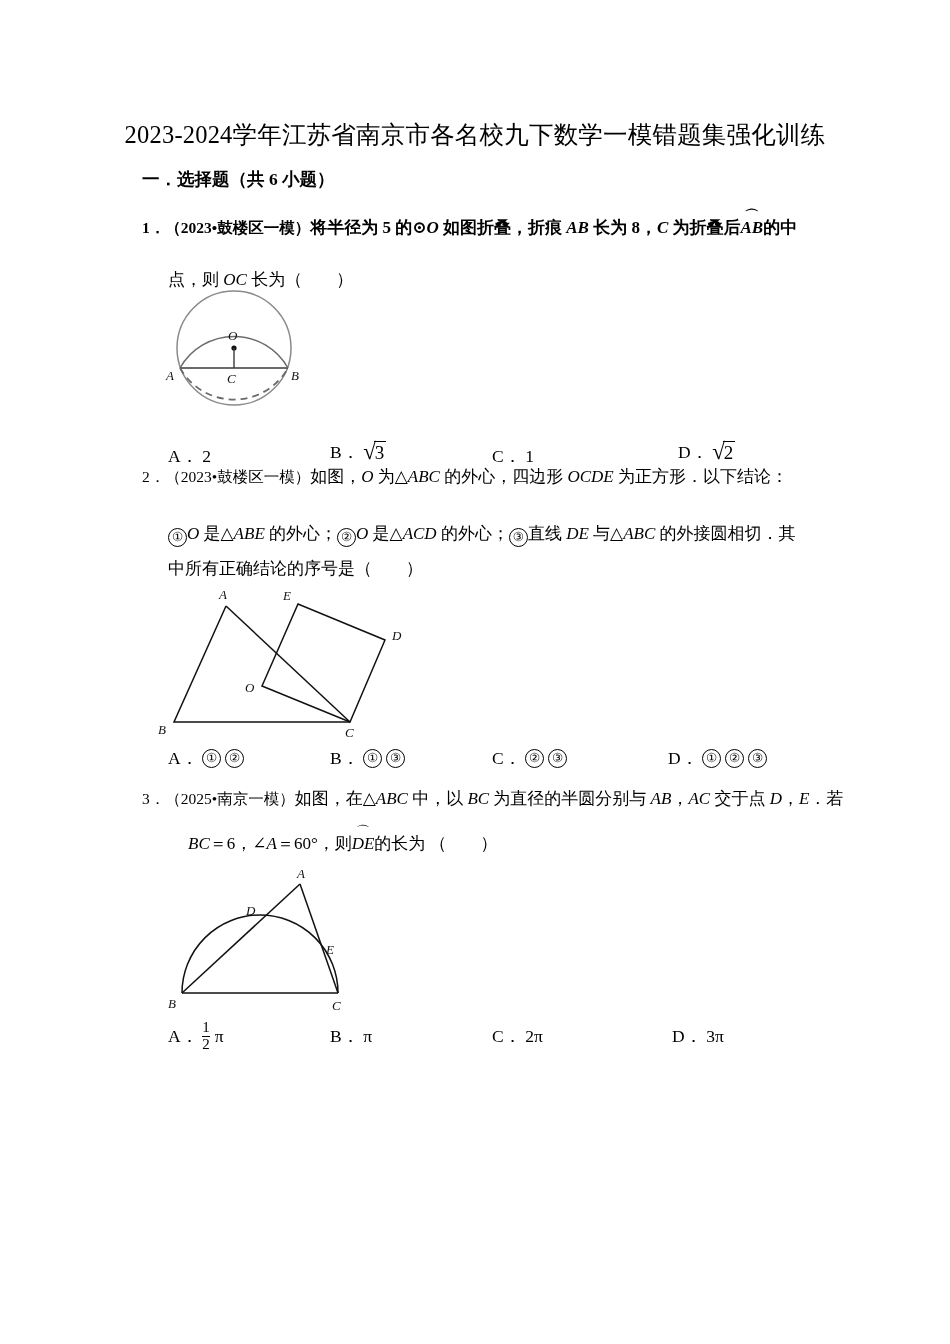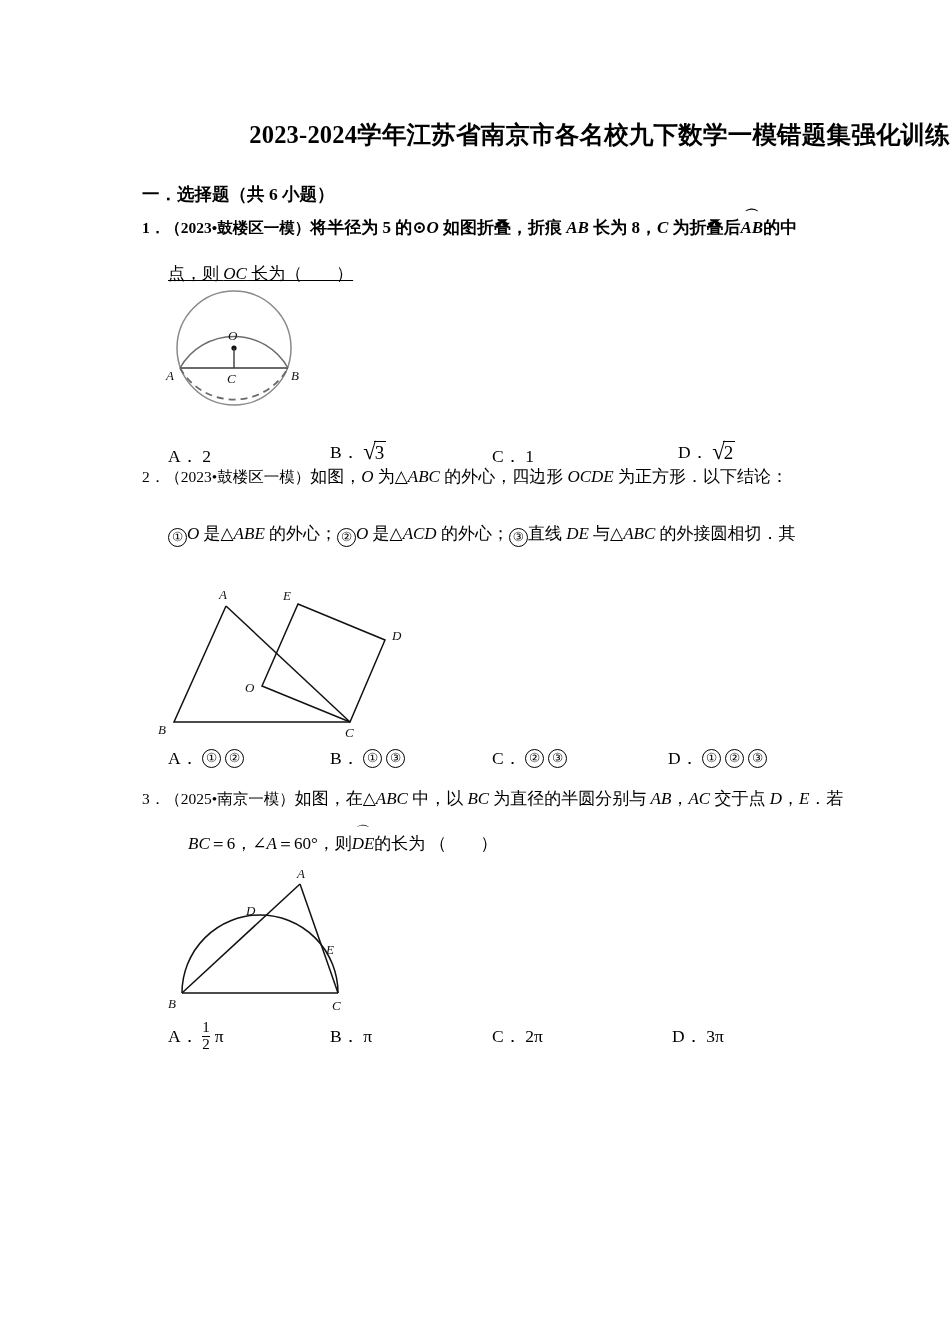--- a/index.html
+++ b/index.html
@@ -17,34 +17,33 @@
     width: 950px;
     height: 1344px;
     background: #ffffff;
     overflow: hidden;
   }
   .doc-title {
     position: absolute;
     left: 0;
     top: 118px;
     width: 950px;
-    text-align: right;
+    text-align: center;
     font-size: 24.5px;
-    font-weight: bold;
+    font-weight: normal;
     letter-spacing: 0.2px;
     font-family: "Liberation Serif", "DejaVu Serif", serif;
   }
   .section-header {
     position: absolute;
     left: 142px;
     top: 167px;
     font-size: 17.5px;
     font-weight: bold;
     font-family: "Liberation Serif", "DejaVu Serif", serif;
-    margin-top: 15px;
   }
   .q-line {
     position: absolute;
     font-size: 17px;
     line-height: 1.2;
     white-space: nowrap;
     font-family: "Liberation Serif", "DejaVu Serif", serif;
   }
   .it {
     font-style: italic;
@@ -134,21 +133,21 @@
 <div class="page">
 
   <div class="doc-title">2023-2024学年江苏省南京市各名校九下数学一模错题集强化训练</div>
 
   <div class="section-header">一．选择题（共 6 小题）</div>
 
   <div class="q-line" style="left:142px; top:216px;font-weight:bold;">
     <span class="num-sm">1</span><span class="num-sm">．</span><span class="num-sm">（2023•鼓楼区一模）</span><span>将半径为 5 的⊙</span><span class="it">O</span><span> 如图折叠，折痕 </span><span class="it">AB</span><span> 长为 8，</span><span class="it">C</span><span> 为折叠后</span><span class="arcover"><span class="arc-glyph">⌒</span><span class="it">AB</span></span><span>的中</span>
   </div>
 
-  <div class="q-line" style="left:168px; top:264px;text-decoration:underline;">
+  <div class="q-line" style="left:168px; top:270px;">
     <span>点，则 </span><span class="it">OC</span><span> 长为（　　）</span>
   </div>
 
   <div class="figure" style="left:152px; top:288px;">
     <svg width="210" height="150" viewBox="0 0 210 150">
 
       <circle cx="82" cy="60" r="57" fill="none" stroke="#8a8a8a" stroke-width="1.5"></circle>
 
       <line x1="28" y1="42" x2="136" y2="42" stroke="#3a3a3a" stroke-width="1.4" transform="translate(0,38)"></line>
 
@@ -193,20 +192,23 @@
   </div>
 
   <div class="q-line" style="left:142px; top:467px;">
     <span class="num-sm">2</span><span class="num-sm">．</span><span class="num-sm">（2023•鼓楼区一模）</span><span>如图，</span><span class="it">O</span><span> 为△</span><span class="it">ABC</span><span> 的外心，四边形 </span><span class="it">OCDE</span><span> 为正方形．以下结论：</span>
   </div>
 
   <div class="q-line" style="left:168px; top:524px;">
     <span class="circled">①</span><span class="it">O</span><span> 是△</span><span class="it">ABE</span><span> 的外心；</span><span class="circled">②</span><span class="it">O</span><span> 是△</span><span class="it">ACD</span><span> 的外心；</span><span class="circled">③</span><span>直线 </span><span class="it">DE</span><span> 与△</span><span class="it">ABC</span><span> 的外接圆相切．其</span>
   </div>
 
+  <div class="q-line" style="left:168px; top:559px;">
+    <span>中所有正确结论的序号是（　　）</span>
+  </div>
 
   <div class="figure" style="left:152px; top:582px;">
     <svg width="280" height="160" viewBox="0 0 280 160">
 
       <polyline points="74,24 22,140 198,140" fill="none" stroke="#111111" stroke-width="1.5"></polyline>
 
       <line x1="74" y1="24" x2="198" y2="140" stroke="#111111" stroke-width="1.5"></line>
 
       <polygon points="110,104 198,140 233,58 146,22" fill="none" stroke="#111111" stroke-width="1.5"></polygon>
 

